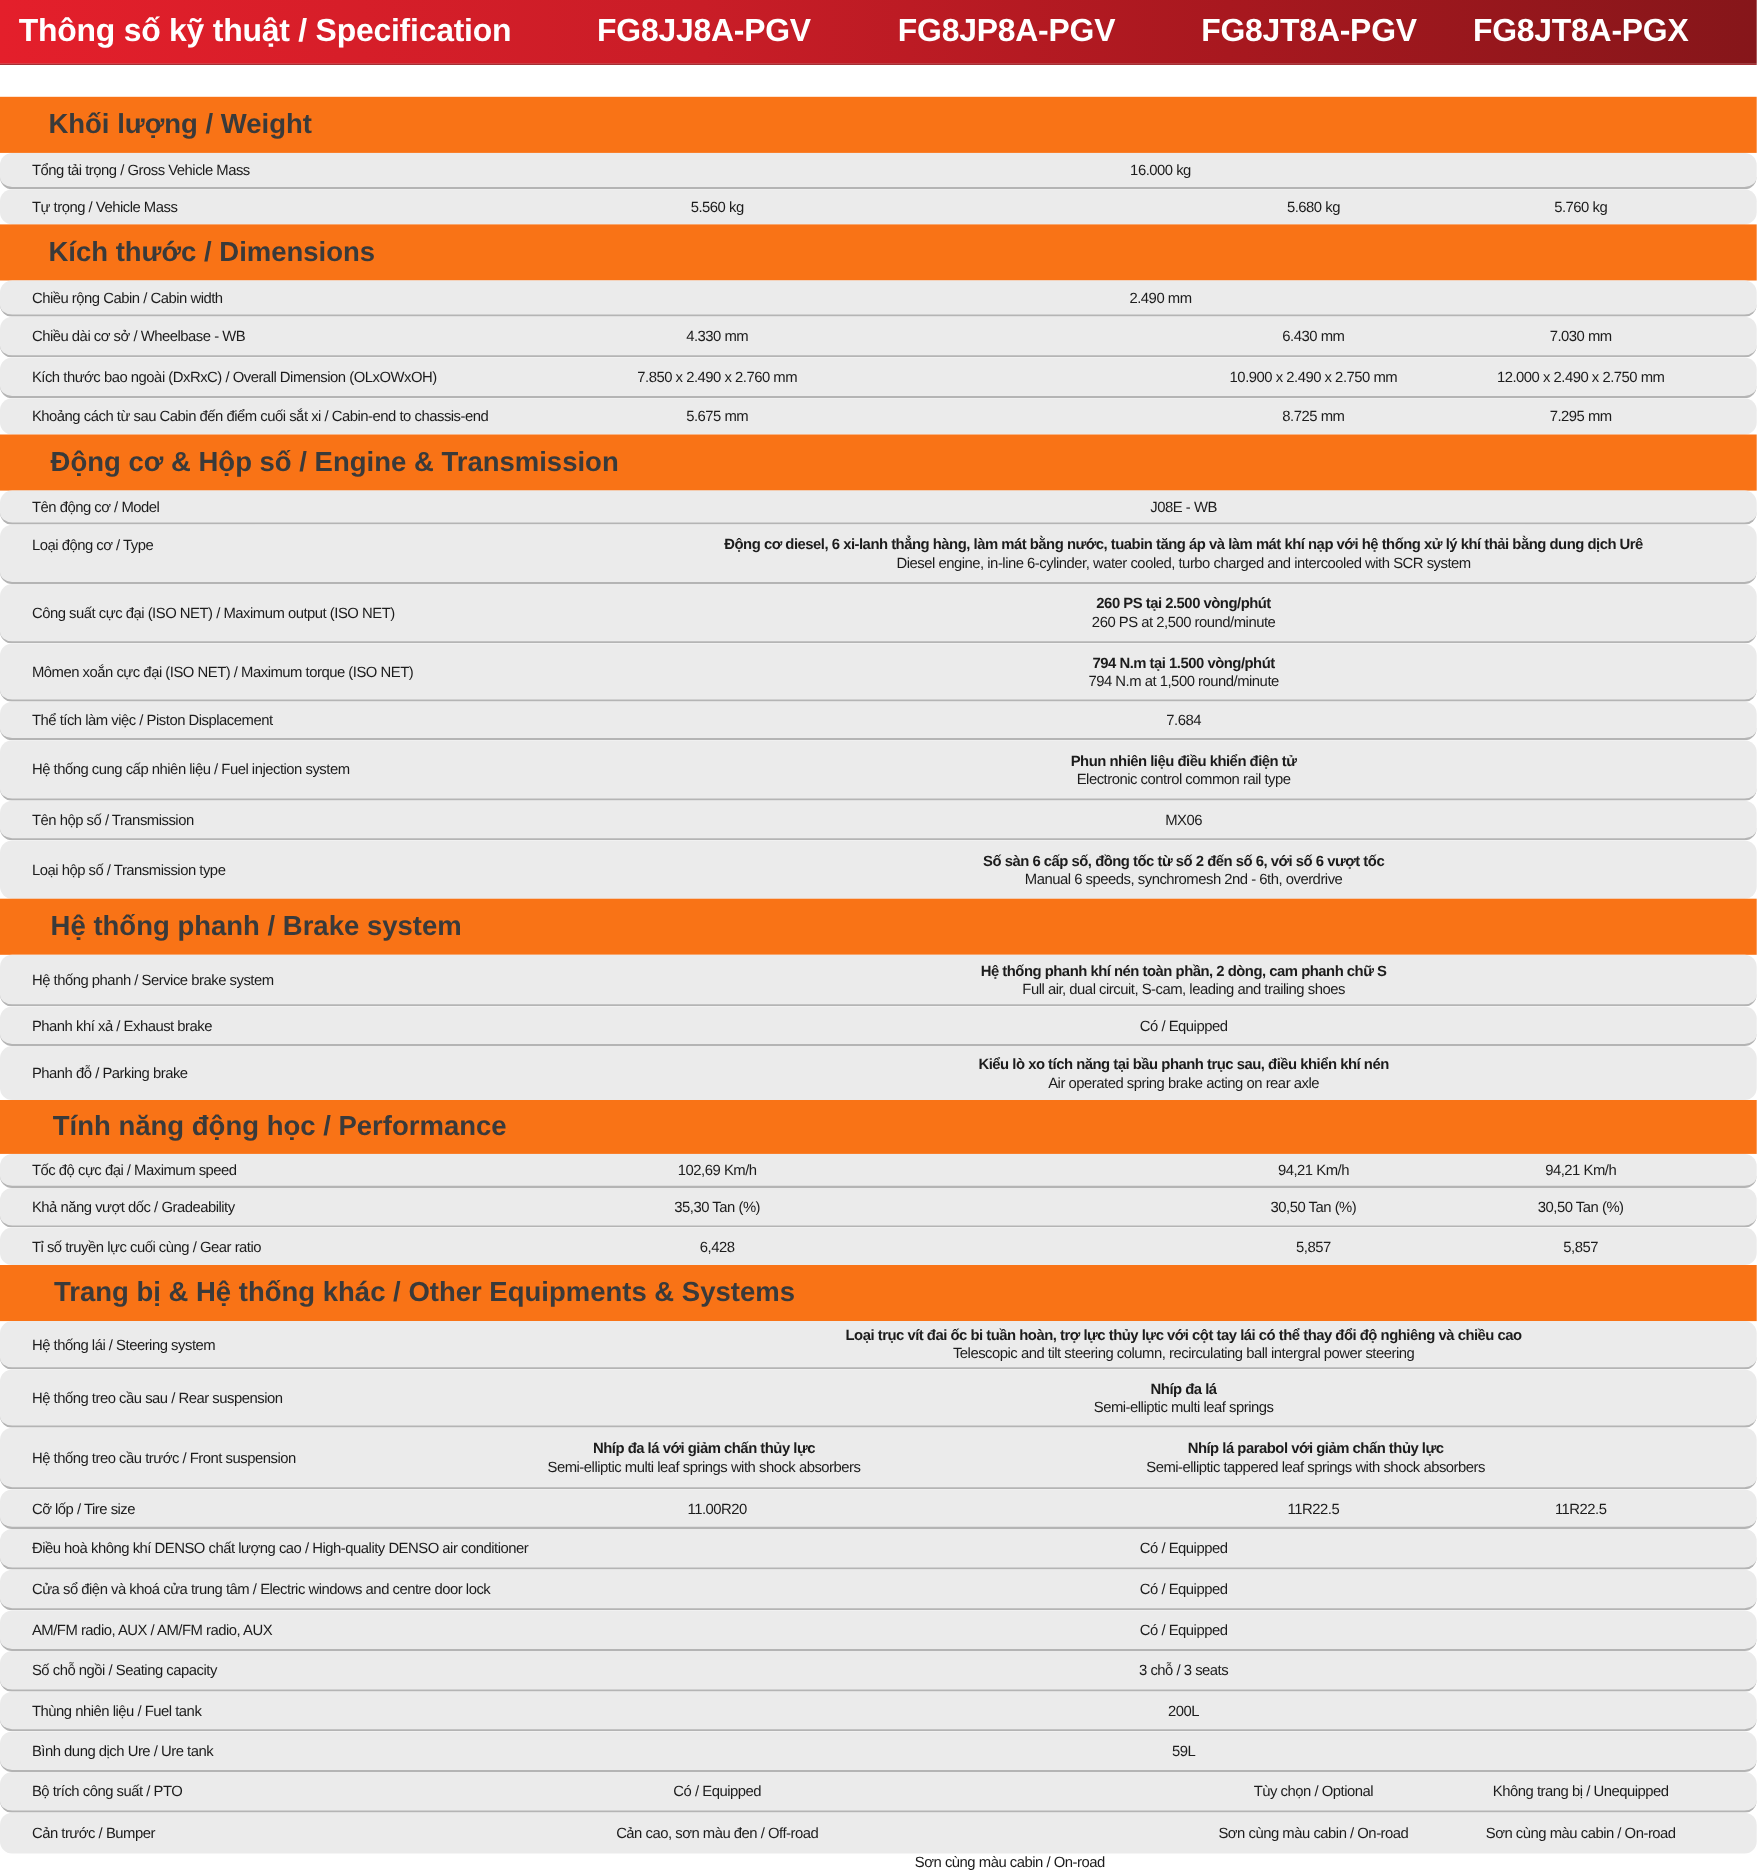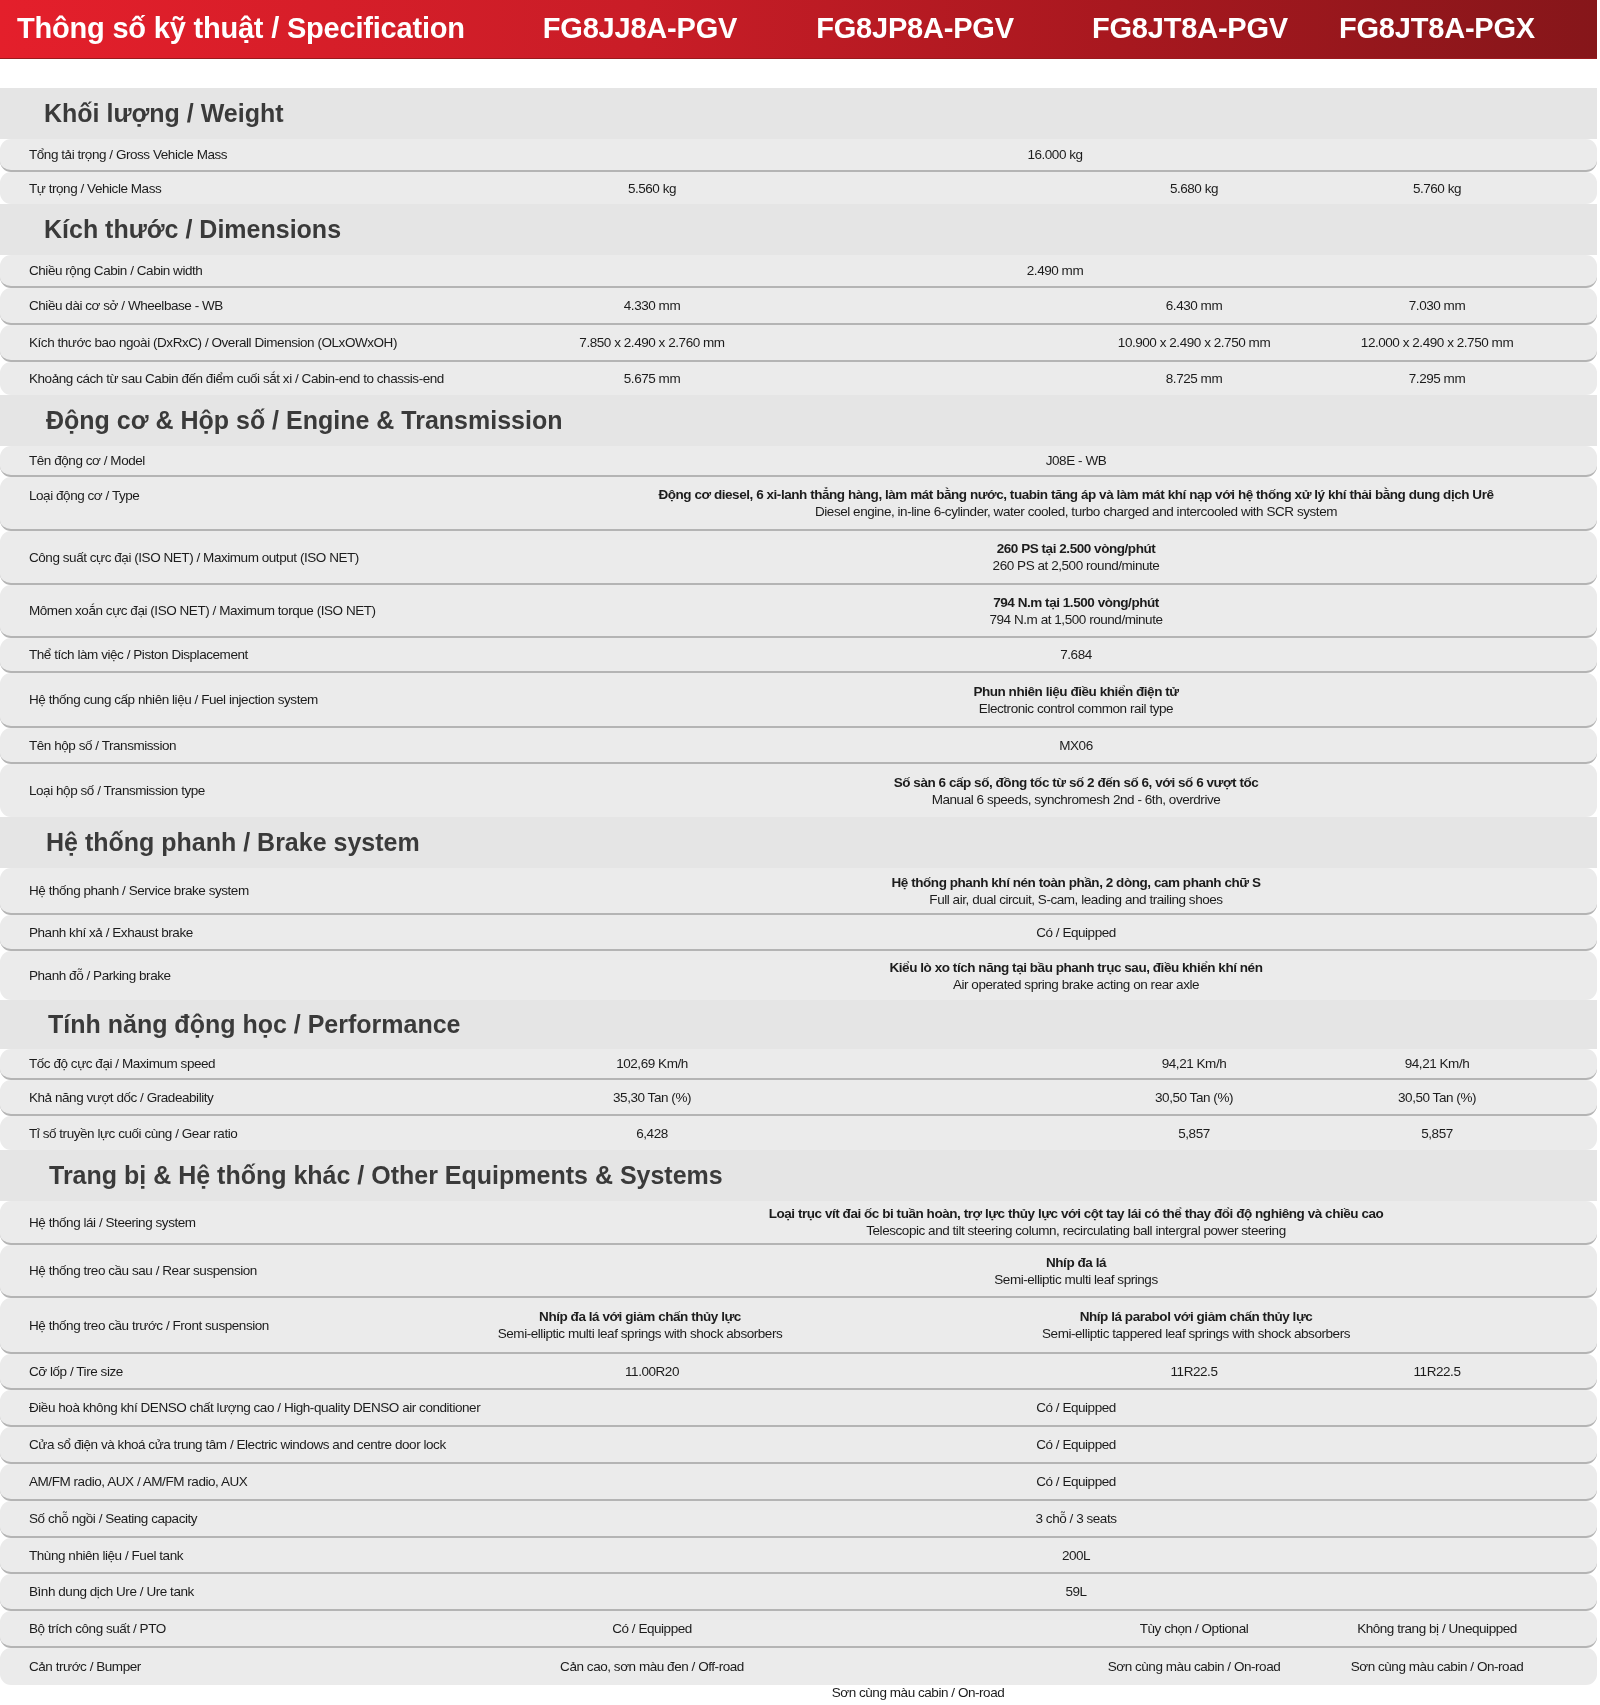--- a/index.html
+++ b/index.html
@@ -6,21 +6,21 @@
   body { width: 1600px; height: 1705px; position: relative; overflow: hidden;
          font-family: "Liberation Sans", sans-serif; color: #1a1a1a; }
   .topbar { position: absolute; left: 0; top: 0; width: 1597px; height: 58px;
             background: linear-gradient(90deg, #e41f2b 0%, #c91d27 40%, #a8181f 70%, #86161a 100%);
             border-bottom: 1px solid #9a1a1e; }
   .topbar .t { position: absolute; top: 0; height: 58px; line-height: 56px; color: #ffffff;
                font-weight: bold; font-size: 29px; white-space: nowrap; letter-spacing: -0.2px; text-align: center; }
   .topbar .title { left: 17px; }
   .topbar .m { transform: translateX(-50%); }
   .table { position: absolute; left: 0; top: 88px; width: 1597px; }
-  .sec { background: #e5e5e5; height: 51px; position: relative; }
+  .sec { background: #f97316; height: 51px; position: relative; }
   .sec .h { position: absolute; left: 44px; top: 0; line-height: 50px; font-size: 25px; font-weight: bold;
             color: #3a3a3a; white-space: nowrap; }
   .row { background: #ebebeb; position: relative; border-bottom: 2px solid #b4b4b4; box-sizing: border-box; border-radius: 11px; }
   .row.last { border-bottom: none; }
   .row .lbl { position: absolute; left: 29px; top: 0; bottom: 0; display: flex; align-items: center;
               font-size: 13.5px; letter-spacing: -0.45px; white-space: nowrap; color: #1c1c1c; }
   .row .v { position: absolute; top: 0; bottom: 0; display: flex; flex-direction: column; justify-content: center;
             align-items: center; text-align: center; font-size: 13.5px; letter-spacing: -0.45px; white-space: nowrap;
             transform: translateX(-50%); color: #1c1c1c; line-height: 17px; }
   .v .b { font-weight: bold; }

